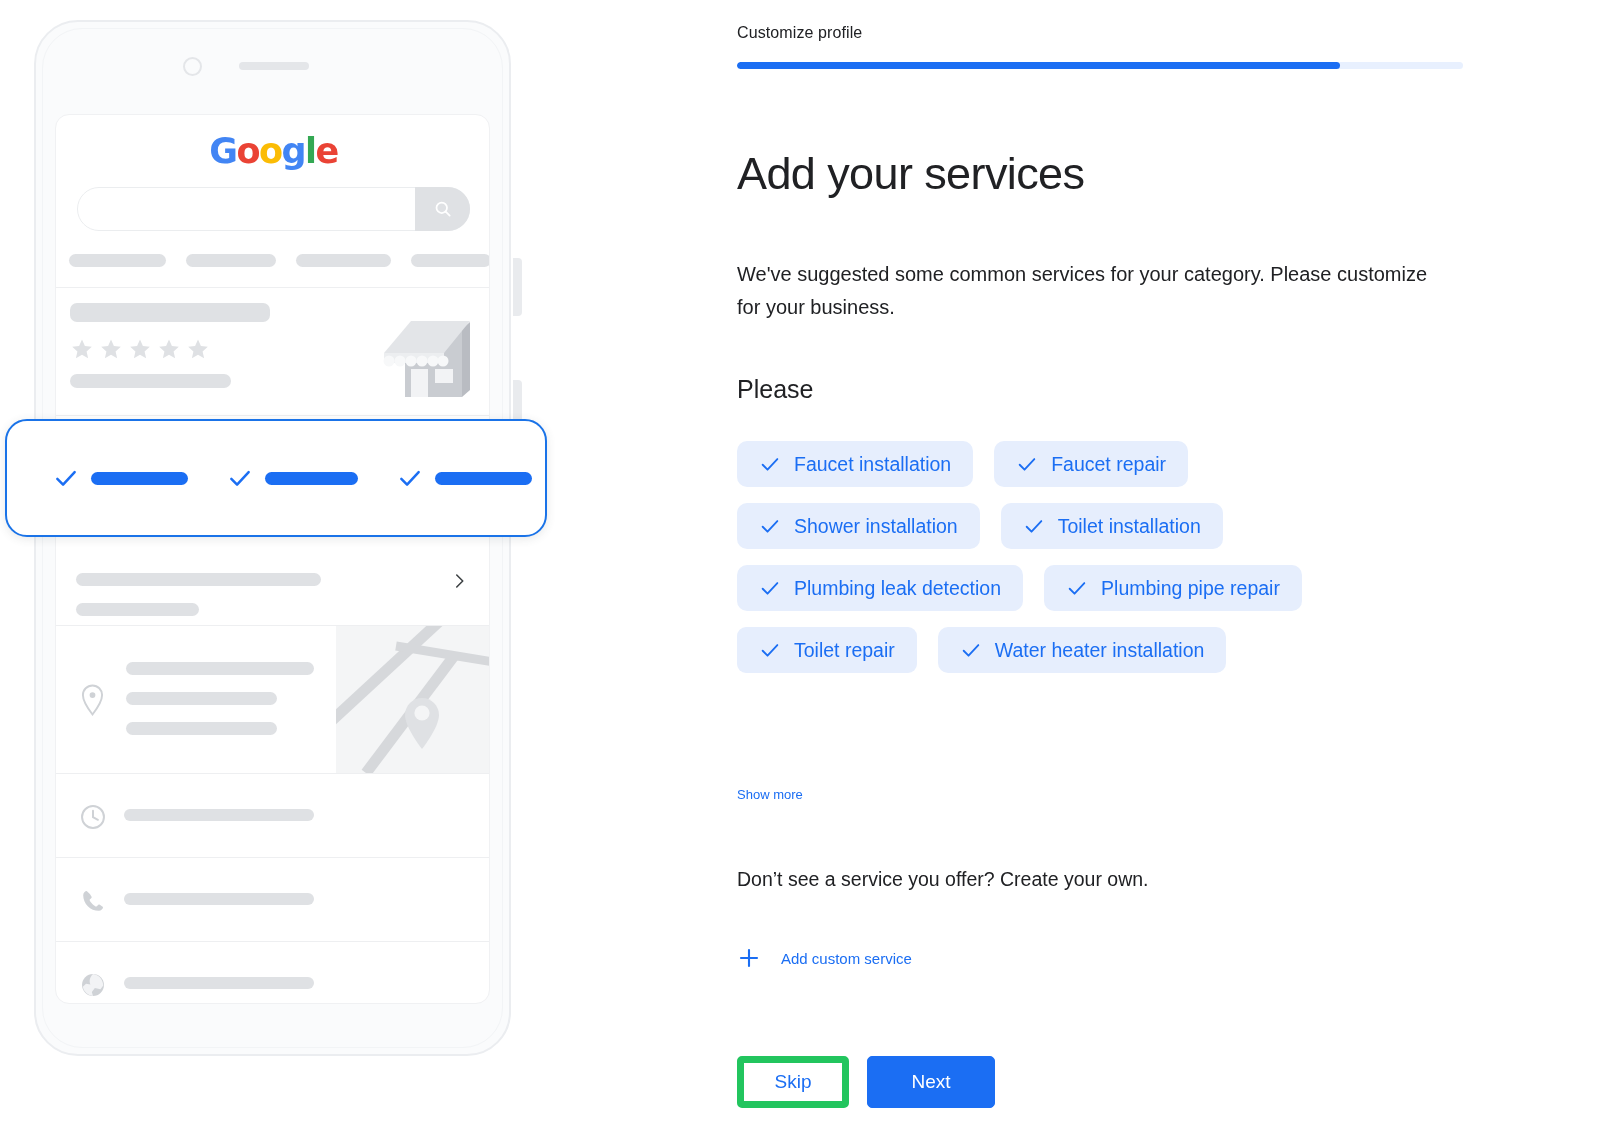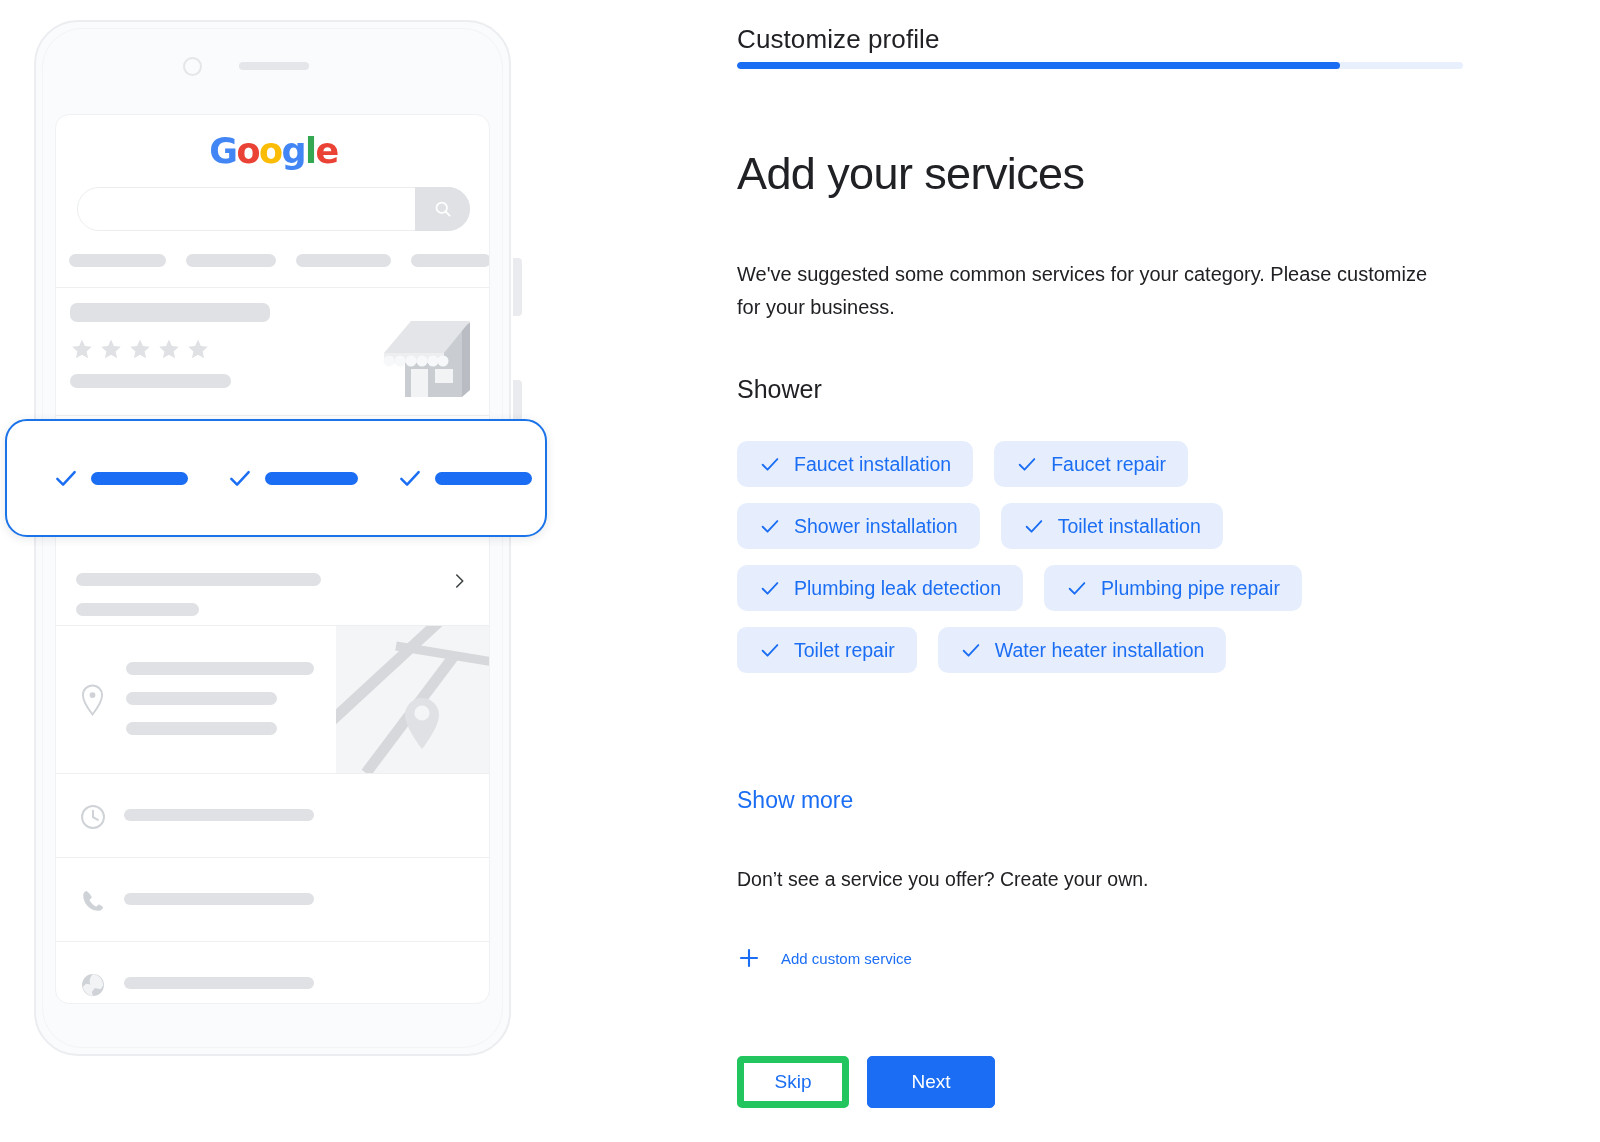--- a/index.html
+++ b/index.html
@@ -122,21 +122,21 @@
   .icon-row .ir-bar {
     position:absolute; left: 68px; top: 36px;
     width: 190px; height: 12px; border-radius: 6px; background:#dfe1e4;
   }
 
   
   .panel { position: absolute; left: 737px; top: 0; width: 760px; height: 1142px; }
 
   .step-label {
     position: absolute; left: 0; top: 24px;
-    font-size: 26px; color: #202124; letter-spacing: .1px;
+    font-size: 16px; color: #202124; letter-spacing: .1px;
   }
   .progress-track {
     position: absolute; left: 0; top: 62px;
     width: 726px; height: 7px;
     background: #e8f0fe; border-radius: 4px; overflow:hidden;
   }
   .progress-fill { height: 7px; background: #1b6ef3; border-radius: 4px; }
 
   .headline {
     position: absolute; left: 0; top: 148px;
@@ -157,21 +157,21 @@
   .chip {
     display:flex; align-items:center; gap: 13px;
     height: 46px; padding: 16px 22px;
     background: #e6eefd; border-radius: 10px;
     color: #1b6ef3; font-size: 19.5px; white-space: nowrap;
     cursor: pointer;
   }
 
   .show-more {
     position: absolute; left: 0; top: 787px;
-    font-size: 23px; color: #1b6ef3; cursor: pointer;
+    font-size: 13px; color: #1b6ef3; cursor: pointer;
   }
   .own-text {
     position: absolute; left: 0; top: 868px;
     font-size: 19.5px; color: #202124;
   }
   .add-custom {
     position: absolute; left: 0; top: 946px;
     display:flex; align-items:center; gap: 20px;
     font-size: 15px; color: #1b6ef3; cursor: pointer; justify-content: space-between;
   }
@@ -360,21 +360,21 @@
     <div class="step-label">Customize profile</div>
 
     <div class="progress-track">
       <div class="progress-fill" id="progress-fill" style="width: 83%;"></div>
     </div>
 
     <h1 class="headline">Add your services</h1>
 
     <p class="subtext">We've suggested some common services for your category. Please customize for your business.</p>
 
-    <div class="category">Shower</div>
+    <div class="category">Please</div>
 
     <div class="chips" id="chips">
         <div class="chip-row">
           <div class="chip" style="background: rgb(230, 238, 253); color: rgb(27, 110, 243);">
             <svg width="22" height="22" viewBox="0 0 24 24">
               <polyline points="4,12.8 9.3,18.2 20,6.6" fill="none" stroke="#1b6ef3" stroke-width="2" stroke-linecap="round" stroke-linejoin="round"></polyline>
             </svg>
             <span>Faucet installation</span>
           </div>
           <div class="chip" style="background: rgb(230, 238, 253); color: rgb(27, 110, 243);">

